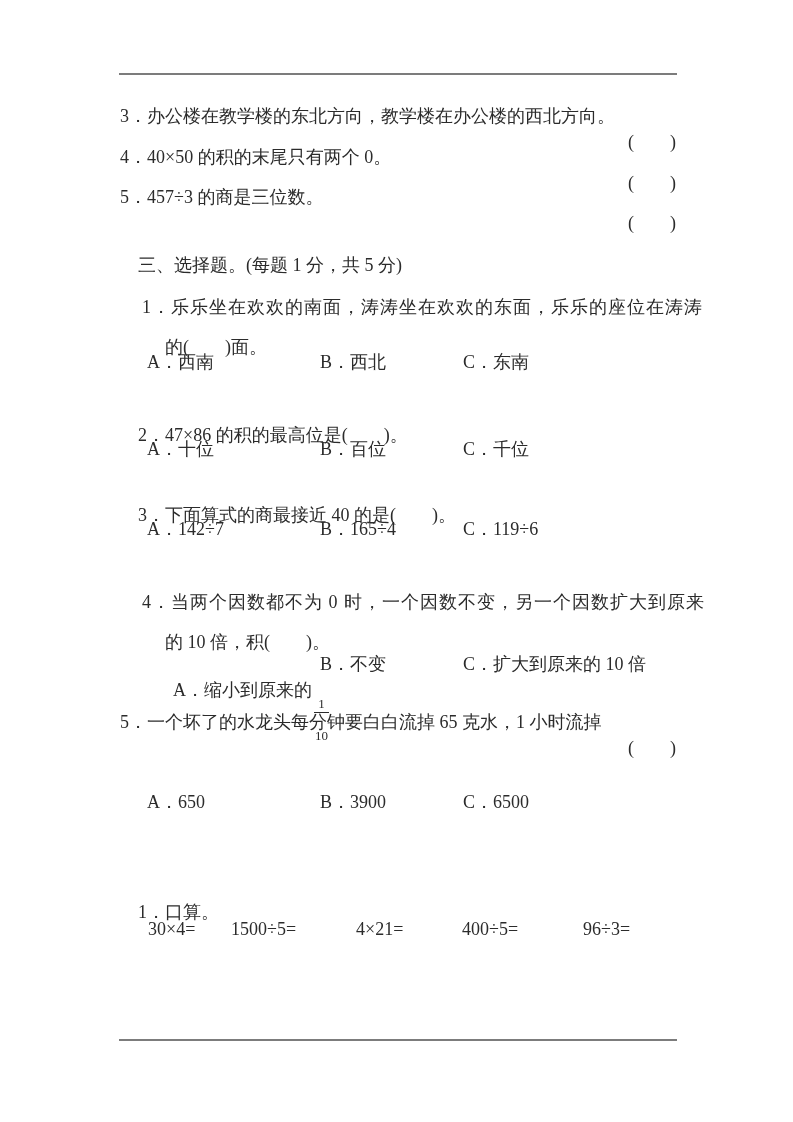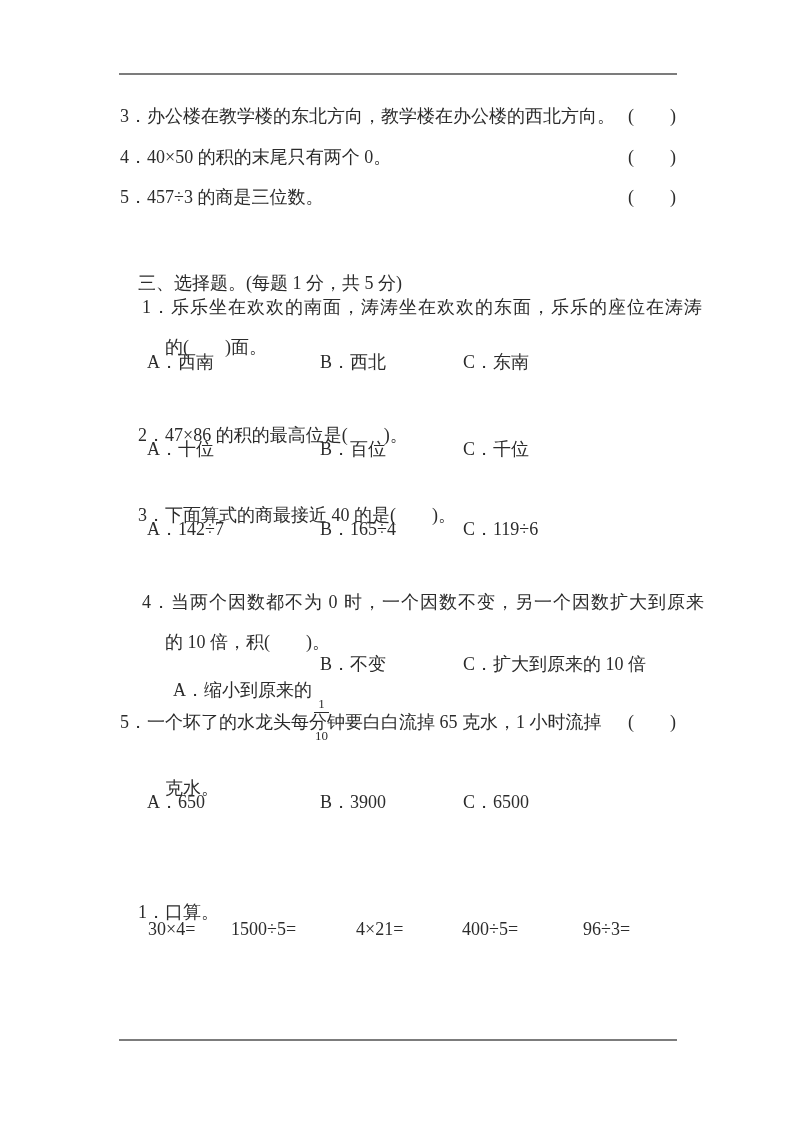--- a/index.html
+++ b/index.html
@@ -12,21 +12,21 @@
     font-size:18px;
     overflow:hidden;
   }
   .rule{position:absolute;left:119px;width:558px;height:2px;background:#7c7c7c;}
   .rule.top{top:73px;}
   .rule.bottom{top:1039px;}
   .row{
     position:absolute;left:120px;width:556px;height:26px;
     line-height:26px;white-space:pre;
   }
-  .flexrow{display:flex;align-items:baseline;}
+  .flexrow{display:flex;align-items:baseline;flex-direction:column;}
   .flexrow .blank{margin-left:auto;}
   .indent{padding-left:27px;}
   .opt{position:absolute;top:0;white-space:pre;}
   .oa{left:27px}.ob{left:200px}.oc{left:343px}
   .cell{position:absolute;top:0;white-space:pre;}
   .p1{left:28px}.p2{left:111px}.p3{left:236px}.p4{left:342px}.p5{left:463px}
   .just{letter-spacing:1px;text-align:right;}
   .frac{
     display:inline-flex;flex-direction:column;align-items:center;
     font-size:13px;line-height:1.15;vertical-align:-12px;margin-left:2px;
@@ -46,21 +46,21 @@
   </div>
   <div class="row flexrow" style="top:144px">
     <span>4．40×50 的积的末尾只有两个 0。</span>
     <span class="blank">(　　)</span>
   </div>
   <div class="row flexrow" style="top:184px">
     <span>5．457÷3 的商是三位数。</span>
     <span class="blank">(　　)</span>
   </div>
 
-  <div class="row" style="top:244px">
+  <div class="row" style="top:226px">
     <span>三、选择题。(每题 1 分，共 5 分)</span>
   </div>
 
   <div class="row just" style="top:268px">
     <span>1．乐乐坐在欢欢的南面，涛涛坐在欢欢的东面，乐乐的座位在涛涛</span>
   </div>
   <div class="row" style="top:349px">
     <span class="opt oa">A．西南</span>
     <span class="opt ob">B．西北</span>
     <span class="opt oc">C．东南</span>
@@ -98,23 +98,20 @@
       <span>A．缩小到原来的</span><span class="frac"><span class="fnum">1</span><span class="fden">10</span></span>
     </span>
     <span class="opt ob">B．不变</span>
     <span class="opt oc">C．扩大到原来的 10 倍</span>
   </div>
 
   <div class="row flexrow" style="top:709px">
     <span>5．一个坏了的水龙头每分钟要白白流掉 65 克水，1 小时流掉</span>
     <span class="blank">(　　)</span>
   </div>
-  <div class="row indent" style="top:749px">
-    <span>克水。</span>
-  </div>
   <div class="row" style="top:789px">
     <span class="opt oa">A．650</span>
     <span class="opt ob">B．3900</span>
     <span class="opt oc">C．6500</span>
   </div>
 
   <div class="row" style="top:873px">
     <span>1．口算。</span>
   </div>
 

